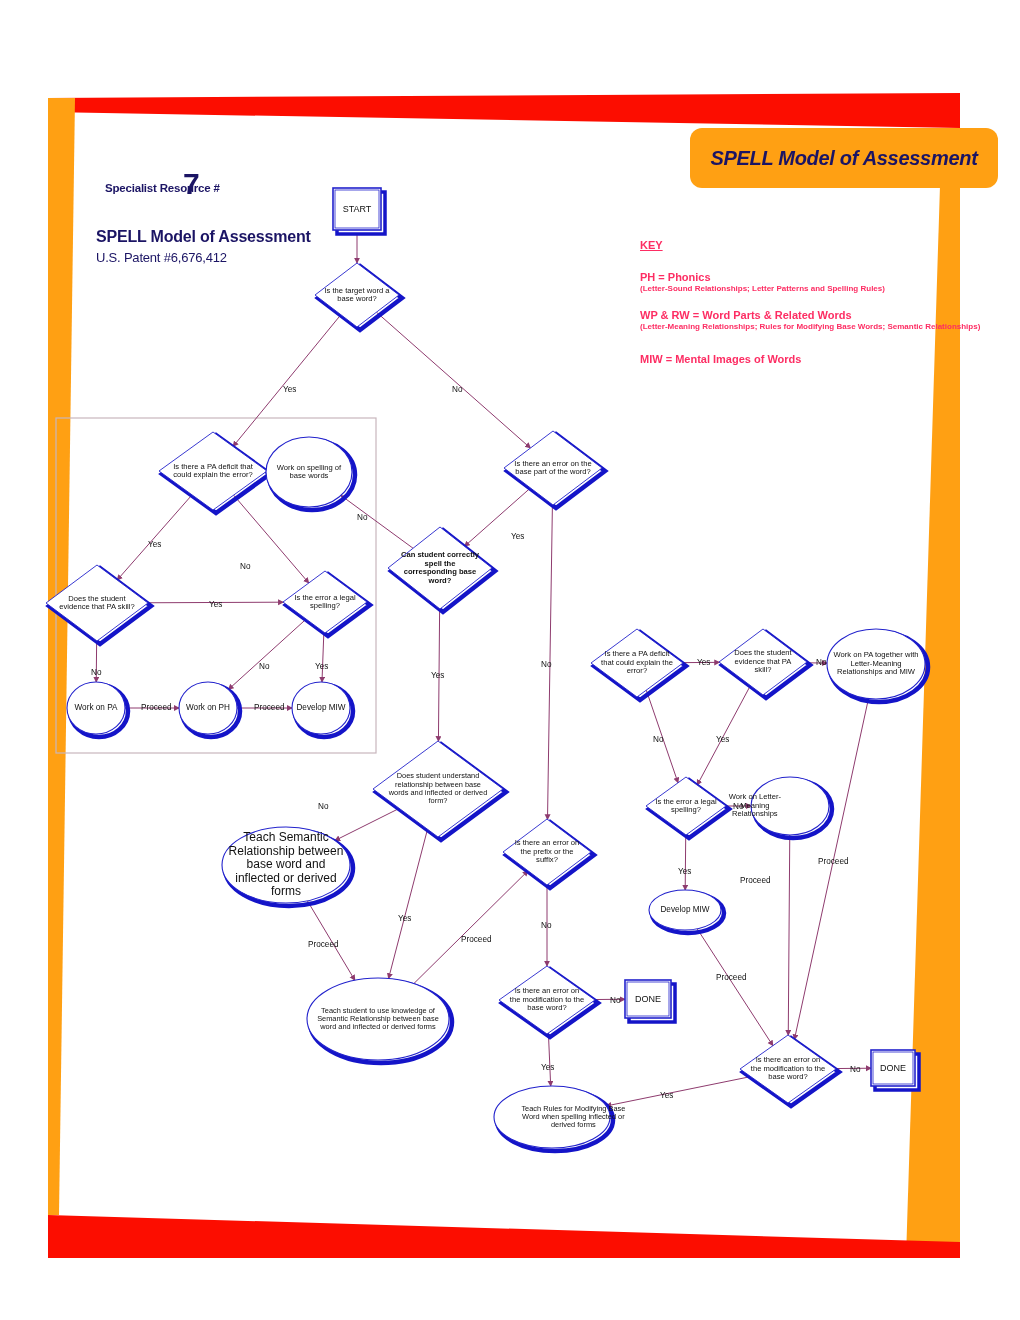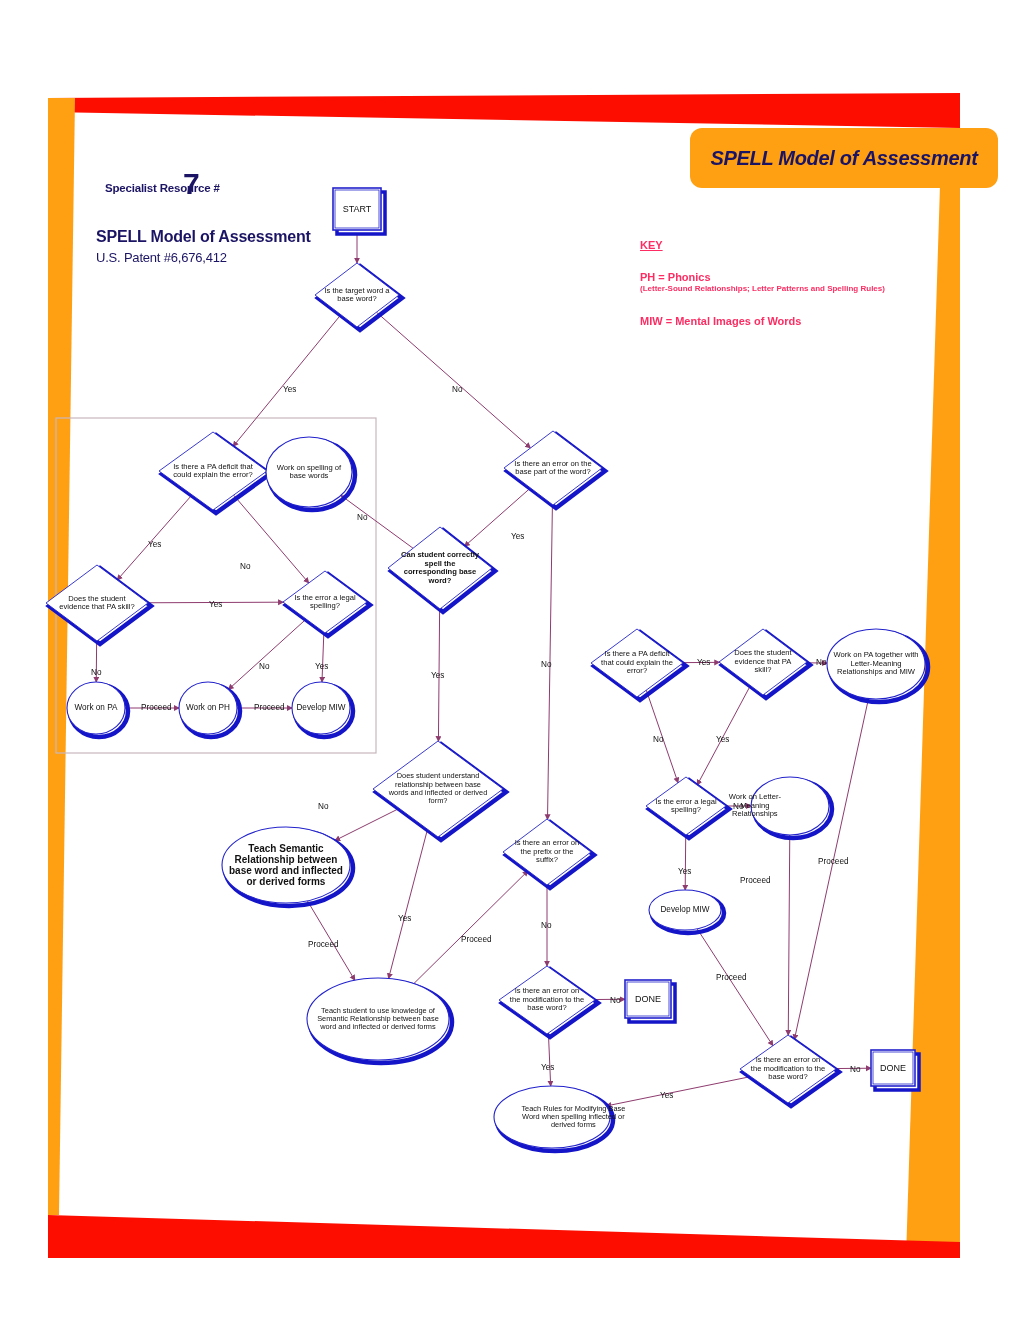--- a/index.html
+++ b/index.html
@@ -51,20 +51,24 @@
 
   <div id="banner">
     <span>SPELL Model of Assessment</span>
   </div>
 
   <div id="key">
     <div class="k-title">KEY</div>
     <div>
       <div class="k-main">PH = Phonics</div>
       <div class="k-sub">(Letter-Sound Relationships; Letter Patterns and Spelling Rules)</div>
+    </div>
+    <div>
+      <div class="k-main">WP &amp; RW = Word Parts &amp; Related Words</div>
+      <div class="k-sub">(Letter-Meaning Relationships; Rules for Modifying Base Words; Semantic Relationships)</div>
     </div>
     <div class="k-last">MIW = Mental Images of Words</div>
   </div>
 
   <svg id="flow" viewBox="0 0 1020 1320">
     <defs>
       <marker id="ah" markerWidth="7" markerHeight="7" refX="5.2" refY="3" orient="auto" markerUnits="strokeWidth">
         <path d="M0,0 L6,3 L0,6 z" fill="#8e3b6e"></path>
       </marker>
     </defs>
@@ -225,21 +229,21 @@
       <div class="nlab" style="left: 291.4px; top: 571px; width: 67.2px; height: 62px; font-size: 7.6px;">Is the error a legal spelling?</div>
       <div class="nlab" style="left: 69.32px; top: 682px; width: 53.36px; height: 52px; font-size: 8.2px;">Work on PA</div>
       <div class="nlab" style="left: 181.32px; top: 682px; width: 53.36px; height: 52px; font-size: 8.2px;">Work on PH</div>
       <div class="nlab" style="left: 294.32px; top: 682px; width: 53.36px; height: 52px; font-size: 8.2px;">Develop MIW</div>
       <div class="nlab" style="left: 600.2px; top: 629px; width: 73.6px; height: 68px; font-size: 7.6px;">Is there a PA deficit that could explain the error?</div>
       <div class="nlab" style="left: 727.8px; top: 629px; width: 70.4px; height: 66px; font-size: 7.6px;">Does the student evidence that PA skill?</div>
       <div class="nlab" style="left: 830.92px; top: 629px; width: 90.16px; height: 70px; font-size: 7.6px;">Work on PA together with Letter-Meaning Relationships and MIW</div>
       <div class="nlab" style="left: 386px; top: 741px; width: 104px; height: 96px; font-size: 7.4px;">Does student understand relationship between base words and inflected or derived form?</div>
       <div class="nlab" style="left: 654px; top: 777px; width: 64px; height: 58px; font-size: 7.6px;">Is the error a legal spelling?</div>
       <div class="nlab" style="left: 719px; top: 777px; width: 71.76px; height: 58px; font-size: 7.6px;">Work on Letter-Meaning Relationships</div>
-      <div class="nlab" style="left: 227.12px; top: 827px; width: 117.76px; height: 76px; font-size: 10px; font-weight: bold;">Teach Semantic Relationship between base word and inflected or derived forms</div>
+      <div class="nlab" style="left: 227.12px; top: 827px; width: 117.76px; height: 76px; font-size: 12px;">Teach Semantic Relationship between base word and inflected or derived forms</div>
       <div class="nlab" style="left: 511.8px; top: 819px; width: 70.4px; height: 66px; font-size: 7.6px;">Is there an error on the prefix or the suffix?</div>
       <div class="nlab" style="left: 651.88px; top: 890px; width: 66.24px; height: 40px; font-size: 8.2px;">Develop MIW</div>
       <div class="nlab" style="left: 312.68px; top: 978px; width: 130.64px; height: 82px; font-size: 7.4px;">Teach student to use knowledge of Semantic Relationship between base word and inflected or derived forms</div>
       <div class="nlab" style="left: 508.6px; top: 966px; width: 76.8px; height: 68px; font-size: 7.6px;">Is there an error on the modification to the base word?</div>
       <div class="nlab" style="left: 626.84px; top: 980px; width: 42.32px; height: 38px; font-size: 9px;">DONE</div>
       <div class="nlab" style="left: 749.6px; top: 1035px; width: 76.8px; height: 68px; font-size: 7.6px;">Is there an error on the modification to the base word?</div>
       <div class="nlab" style="left: 872.76px; top: 1050px; width: 40.48px; height: 36px; font-size: 9px;">DONE</div>
       <div class="nlab" style="left: 520px; top: 1086px; width: 106.72px; height: 62px; font-size: 7.4px;">Teach Rules for Modifying Base Word when spelling inflected or derived forms</div>
     </div>
   <div id="edge-label-layer">

